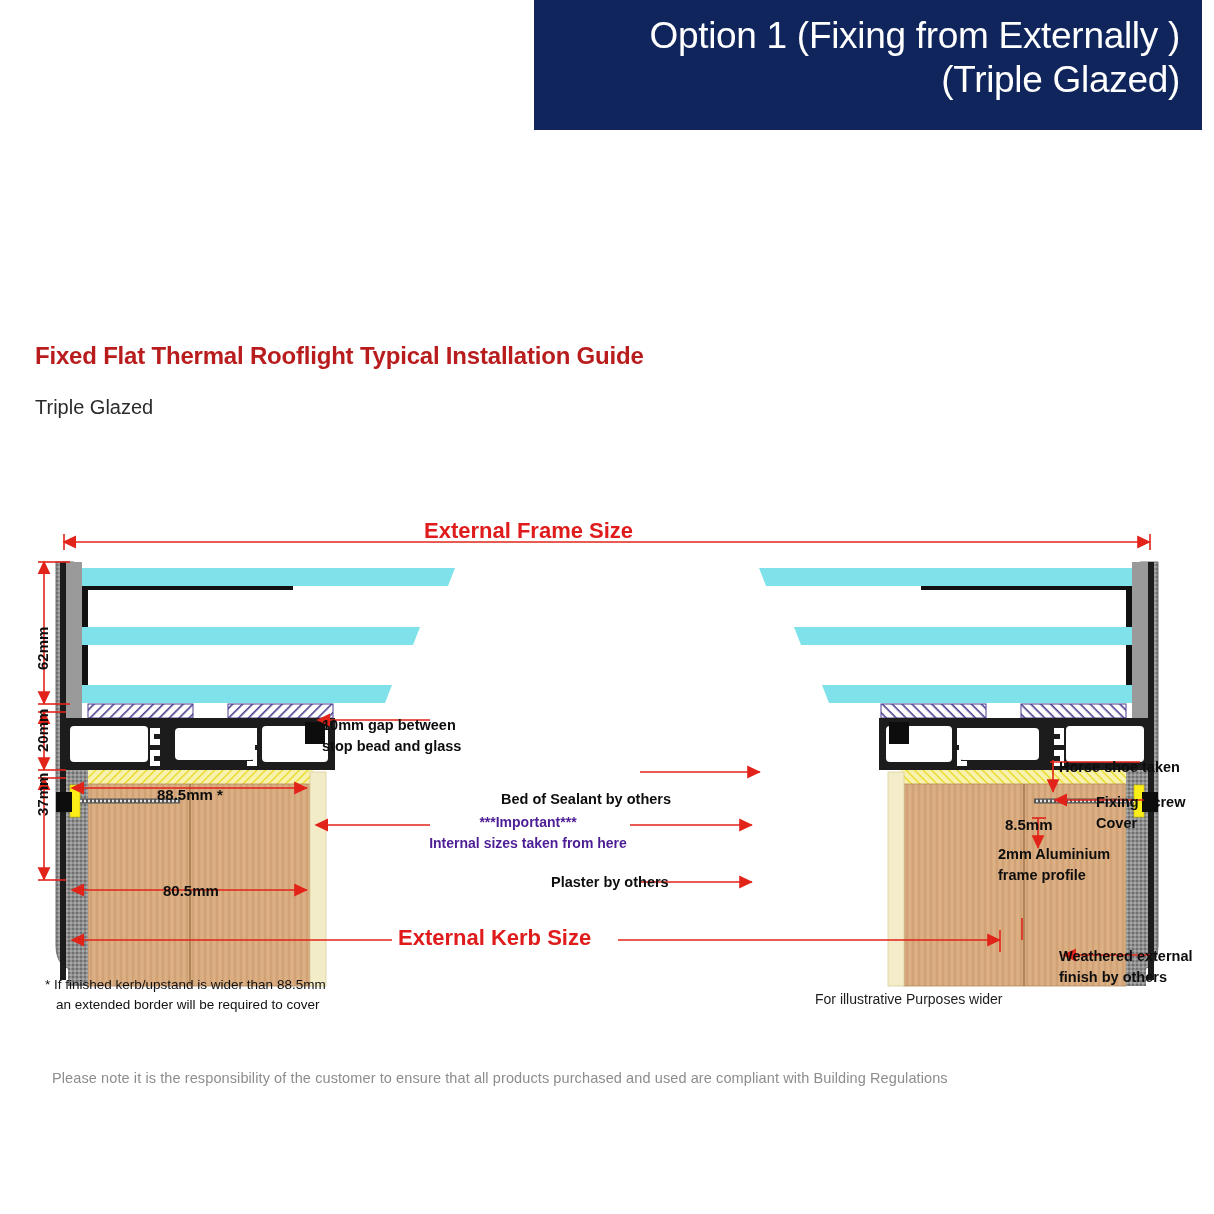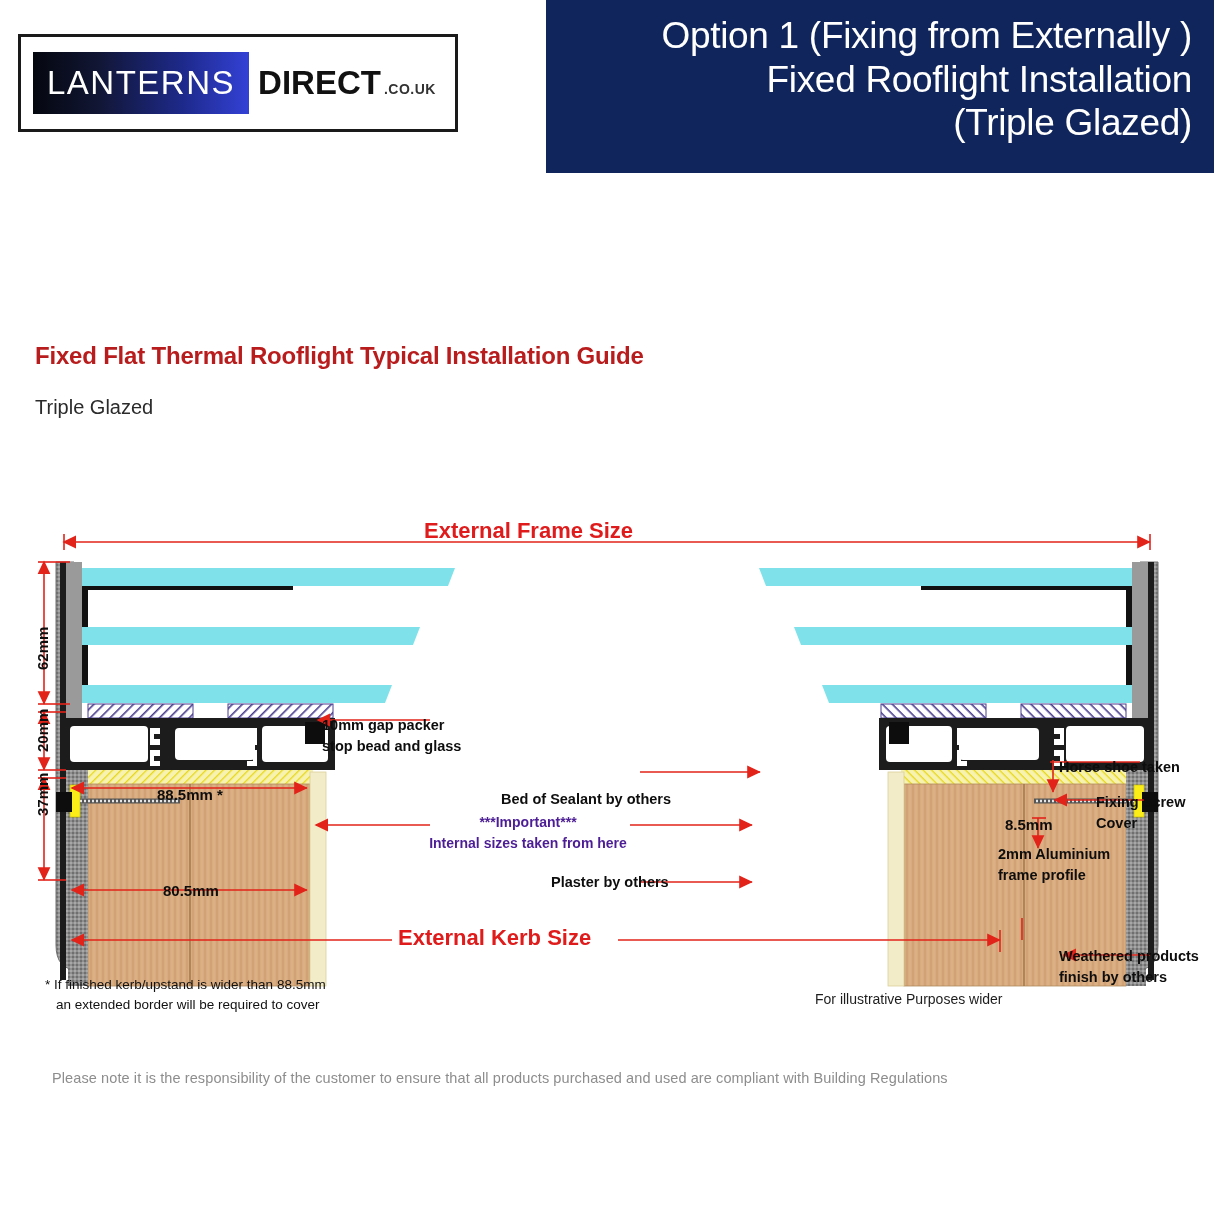--- a/index.html
+++ b/index.html
@@ -26,21 +26,21 @@
   }
   .logo-grad span{
     color:#fff;font-size:33px;letter-spacing:1.5px;font-weight:400;
     font-family:"Liberation Sans", sans-serif;
   }
   .logo-right{display:flex;align-items:baseline;margin-left:9px;}
   .logo-direct{font-size:33px;font-weight:bold;color:#111;letter-spacing:0px;}
   .logo-couk{font-size:14px;font-weight:bold;color:#333;letter-spacing:0.5px;margin-left:3px;}
 
   .banner{
-    position:absolute;left:546px;top:0;width:668px;height:173px;
+    position:absolute;left:534px;top:0;width:668px;height:130px;
     background:#10255c;
     box-sizing:border-box;
     padding:14px 22px 10px 6px;
     text-align:right;
   }
   .banner div{
     color:#ffffff;font-size:37px;line-height:1.18;
     font-family:"Liberation Sans Narrow","Liberation Sans",sans-serif;
     white-space:nowrap;letter-spacing:-0.3px;
   }
@@ -73,33 +73,23 @@
   .footer-note{
     position:absolute;left:52px;top:1070px;
     font-size:14.5px;color:#8d8d8d;letter-spacing:0.1px;
   }
 </style>
 </head>
 <body>
 
 <div class="header">
 
-  <div class="logo-box">
-    <div class="logo-grad">
-      <span>LANTERNS</span>
-    </div>
-    <div class="logo-right">
-      <span class="logo-direct">DIRECT</span>
-      <span class="logo-couk">.CO.UK</span>
-    </div>
-  </div>
 
   <div class="banner">
     <div>Option 1 (Fixing from Externally )</div>
-    <div>Fixed Rooflight Installation</div>
     <div>(Triple Glazed)</div>
   </div>
 
 </div>
 
 <div class="doc-title">Fixed Flat Thermal Rooflight Typical Installation Guide</div>
 <div class="doc-sub">Triple Glazed</div>
 
 <div class="diagram">
 
@@ -292,21 +282,21 @@
 <span class="lbl lbl-dimv" style="left:34px;top:752px;">20mm</span>
 <span class="lbl lbl-dimv" style="left:34px;top:816px;">37mm</span>
 
 <span class="lbl lbl-dim" style="left:157px;top:786px;"><span>88.5mm</span> <span>*</span></span>
 
 <span class="lbl lbl-dim" style="left:163px;top:882px;">80.5mm</span>
 
 <span class="lbl lbl-dim" style="left:1005px;top:816px;">8.5mm</span>
 
 <div class="lbl lbl-blk" style="left:322px;top:715px;width:150px;">
-  <div>10mm gap packer</div>
+  <div>10mm gap between</div>
   <div>stop bead and glass</div>
 </div>
 
 <span class="lbl lbl-blk" style="left:501px;top:789px;">Bed of Sealant by others</span>
 
 <div class="lbl lbl-red" style="left:428px;top:812px;width:200px;text-align:center;">
   <div>***Important***</div>
   <div>Internal sizes taken from here</div>
 </div>
 
@@ -314,21 +304,21 @@
 
 <span class="lbl lbl-blk" style="left:1059px;top:757px;">Horse shoe taken</span>
 <span class="lbl lbl-blk" style="left:1059px;top:792px;margin-left:37px;">Fixing Screw Cover</span>
 
 <div class="lbl lbl-blk" style="left:998px;top:844px;width:150px;">
   <div>2mm Aluminium</div>
   <div>frame profile</div>
 </div>
 
 <div class="lbl lbl-blk" style="left:1059px;top:946px;width:150px;">
-  <div>Weathered products</div>
+  <div>Weathered external</div>
   <div>finish by others</div>
 </div>
 
 <div class="lbl lbl-small" style="left:45px;top:975px;width:330px;">
   <div>* If finished kerb/upstand is wider than 88.5mm</div>
   <div style="padding-left:11px;">an extended border will be required to cover</div>
 </div>
 
 <span class="lbl lbl-illus" style="left:815px;top:991px;">For illustrative Purposes wider</span>
 

